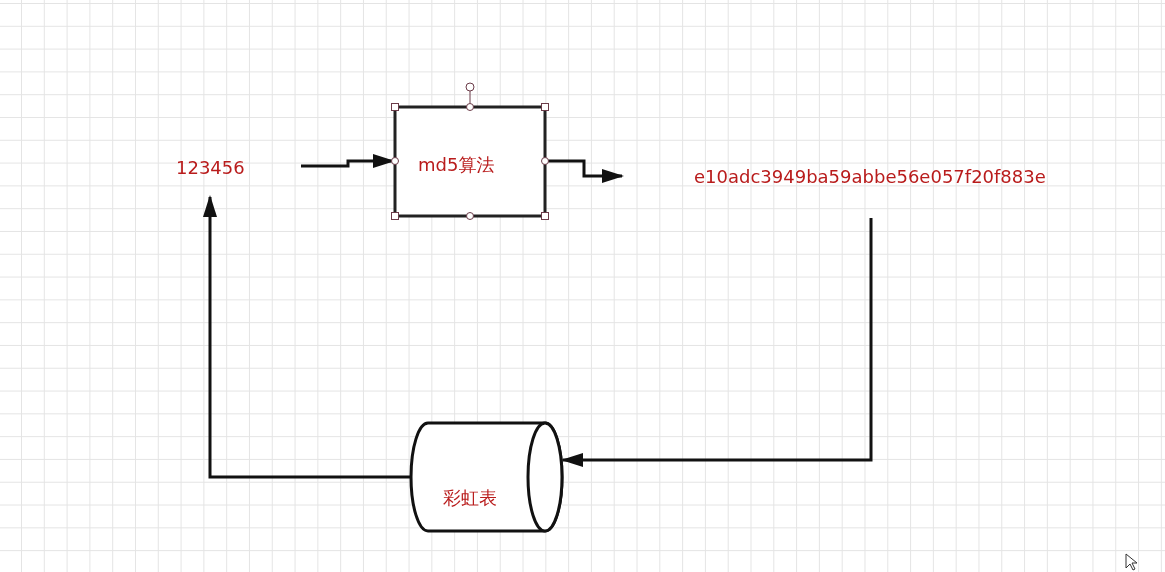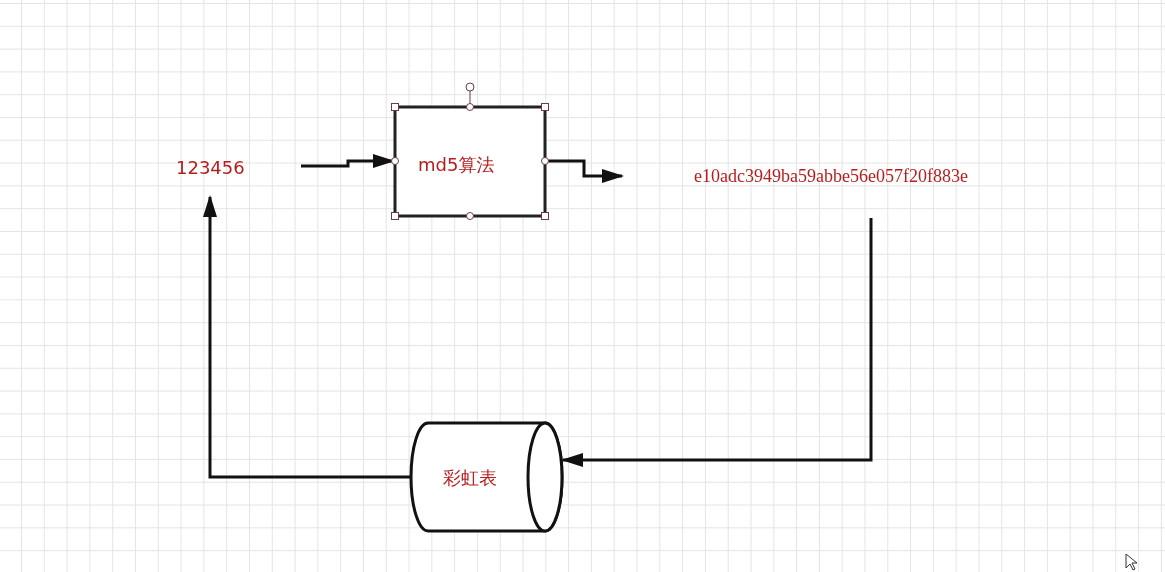--- a/index.html
+++ b/index.html
@@ -12,23 +12,23 @@
       background-size: 22.8px 22.8px;
       background-position: 21px 3px;
       font-family: "Liberation Sans", "DejaVu Sans", sans-serif;
     }
     #canvas { position: absolute; left: 0; top: 0; width: 1165px; height: 572px; }
     .label {
       position: absolute; color: #b91c1c; font-size: 18px; white-space: nowrap;
       font-family: "DejaVu Sans", "Liberation Sans", sans-serif;
     }
     #input-label { left: 176px; top: 157px; }
-    #hash-label { left: 694px; top: 166px; font-family: Liberation Serif, serif; }
+    #hash-label { left: 694px; top: 166px; }
     #algo-label { left: 418px; top: 153px; }
-    #table-label { left: 443px; top: 466px; font-family: Liberation Serif, serif; }
+    #table-label { left: 443px; top: 486px; font-family: Liberation Serif, serif; }
     #cursor { position: absolute; left: 1124px; top: 553px; }
   </style>
 </head>
 <body>
 
 <svg id="canvas" viewBox="0 0 1165 572" xmlns="http://www.w3.org/2000/svg">
   <defs>
     <marker id="arrowhead" markerWidth="10" markerHeight="8" refX="9" refY="4" orient="auto" markerUnits="userSpaceOnUse">
       <path d="M0,0 L10,4 L0,8 Z" fill="#111"></path>
     </marker>

